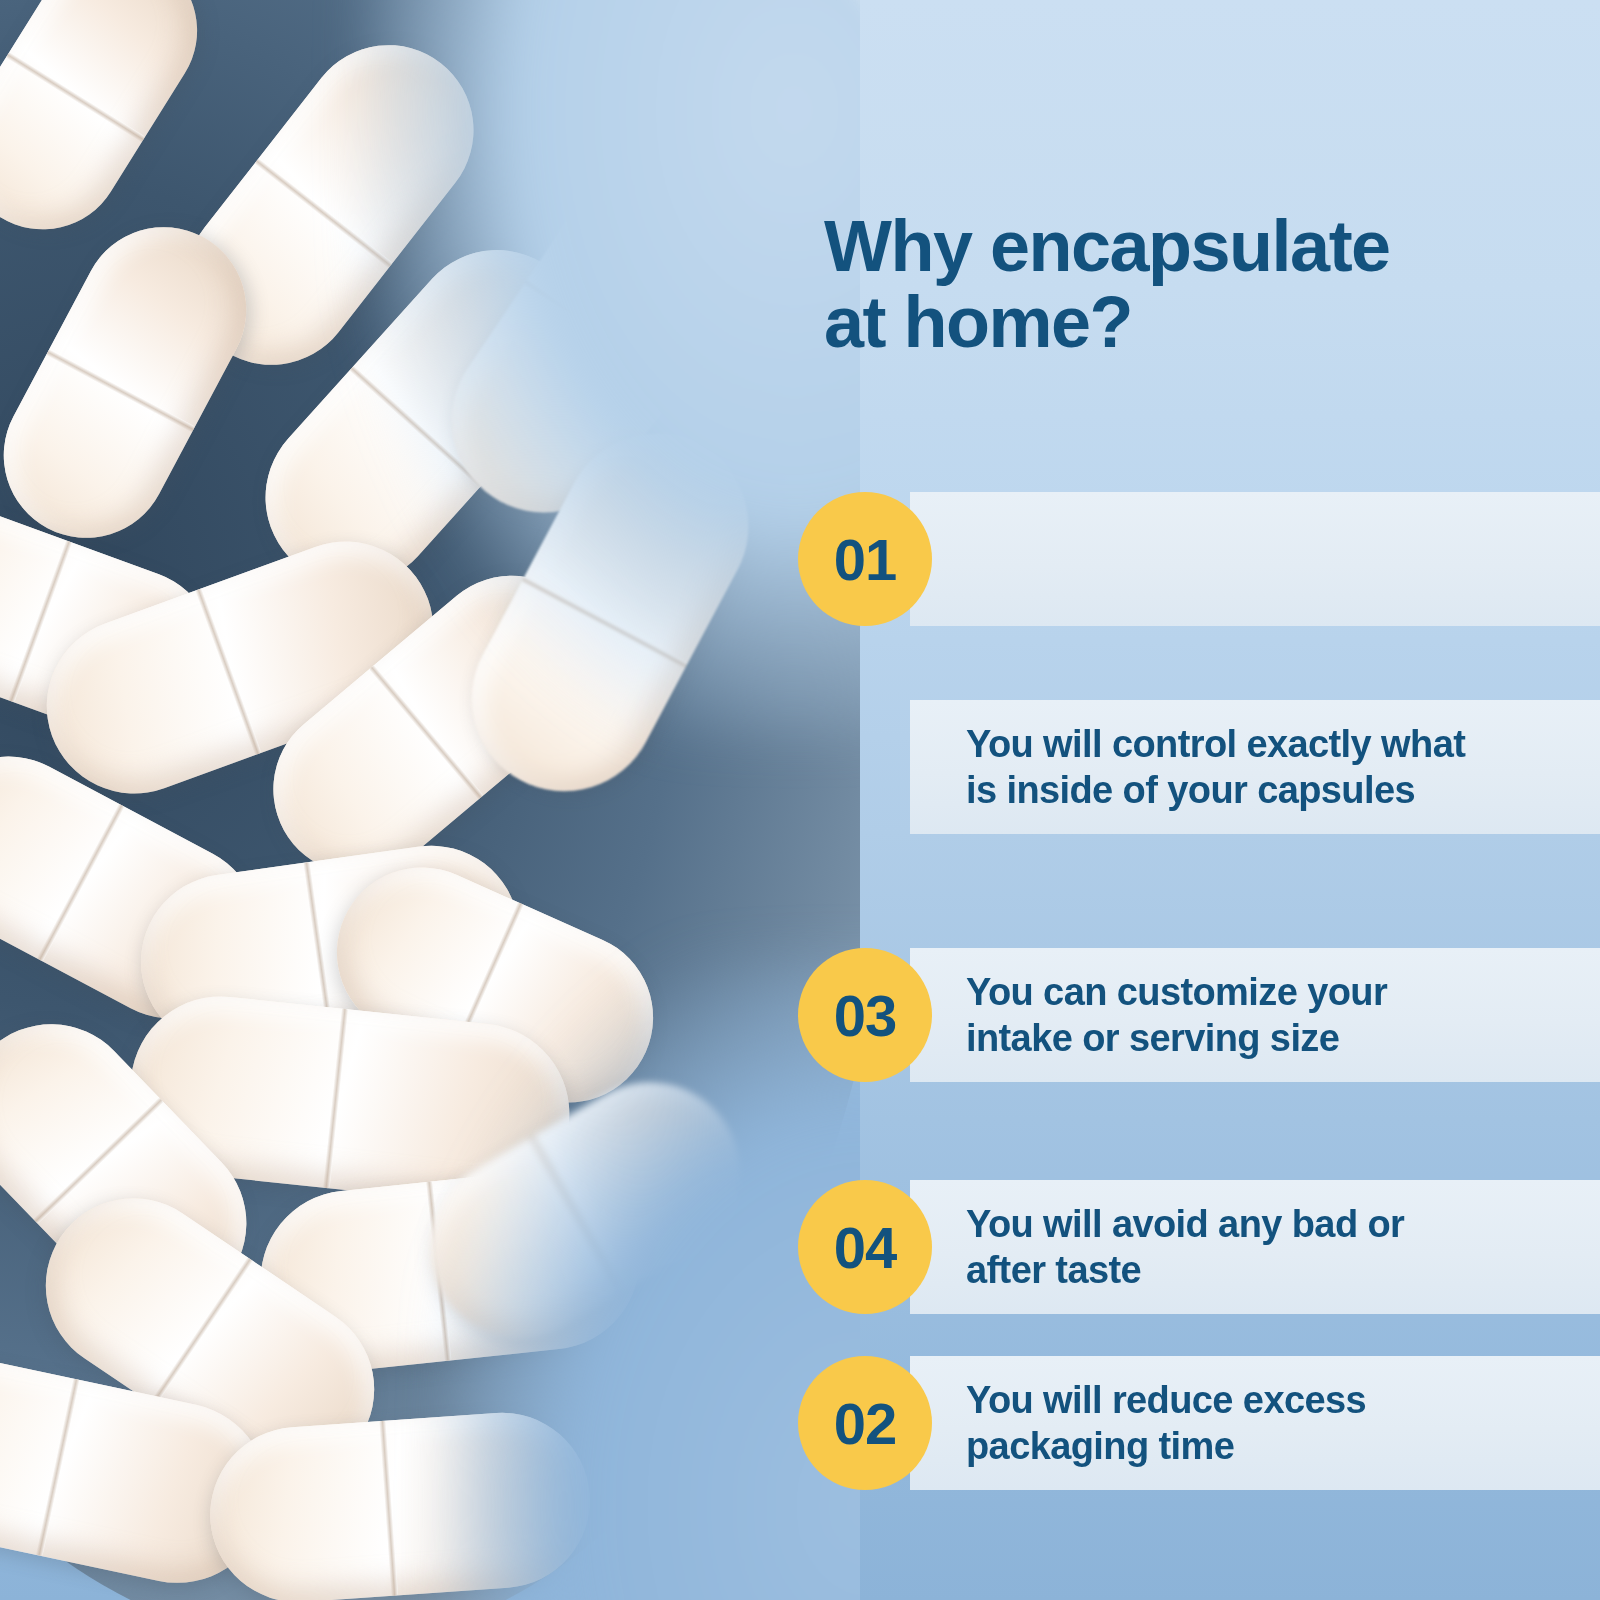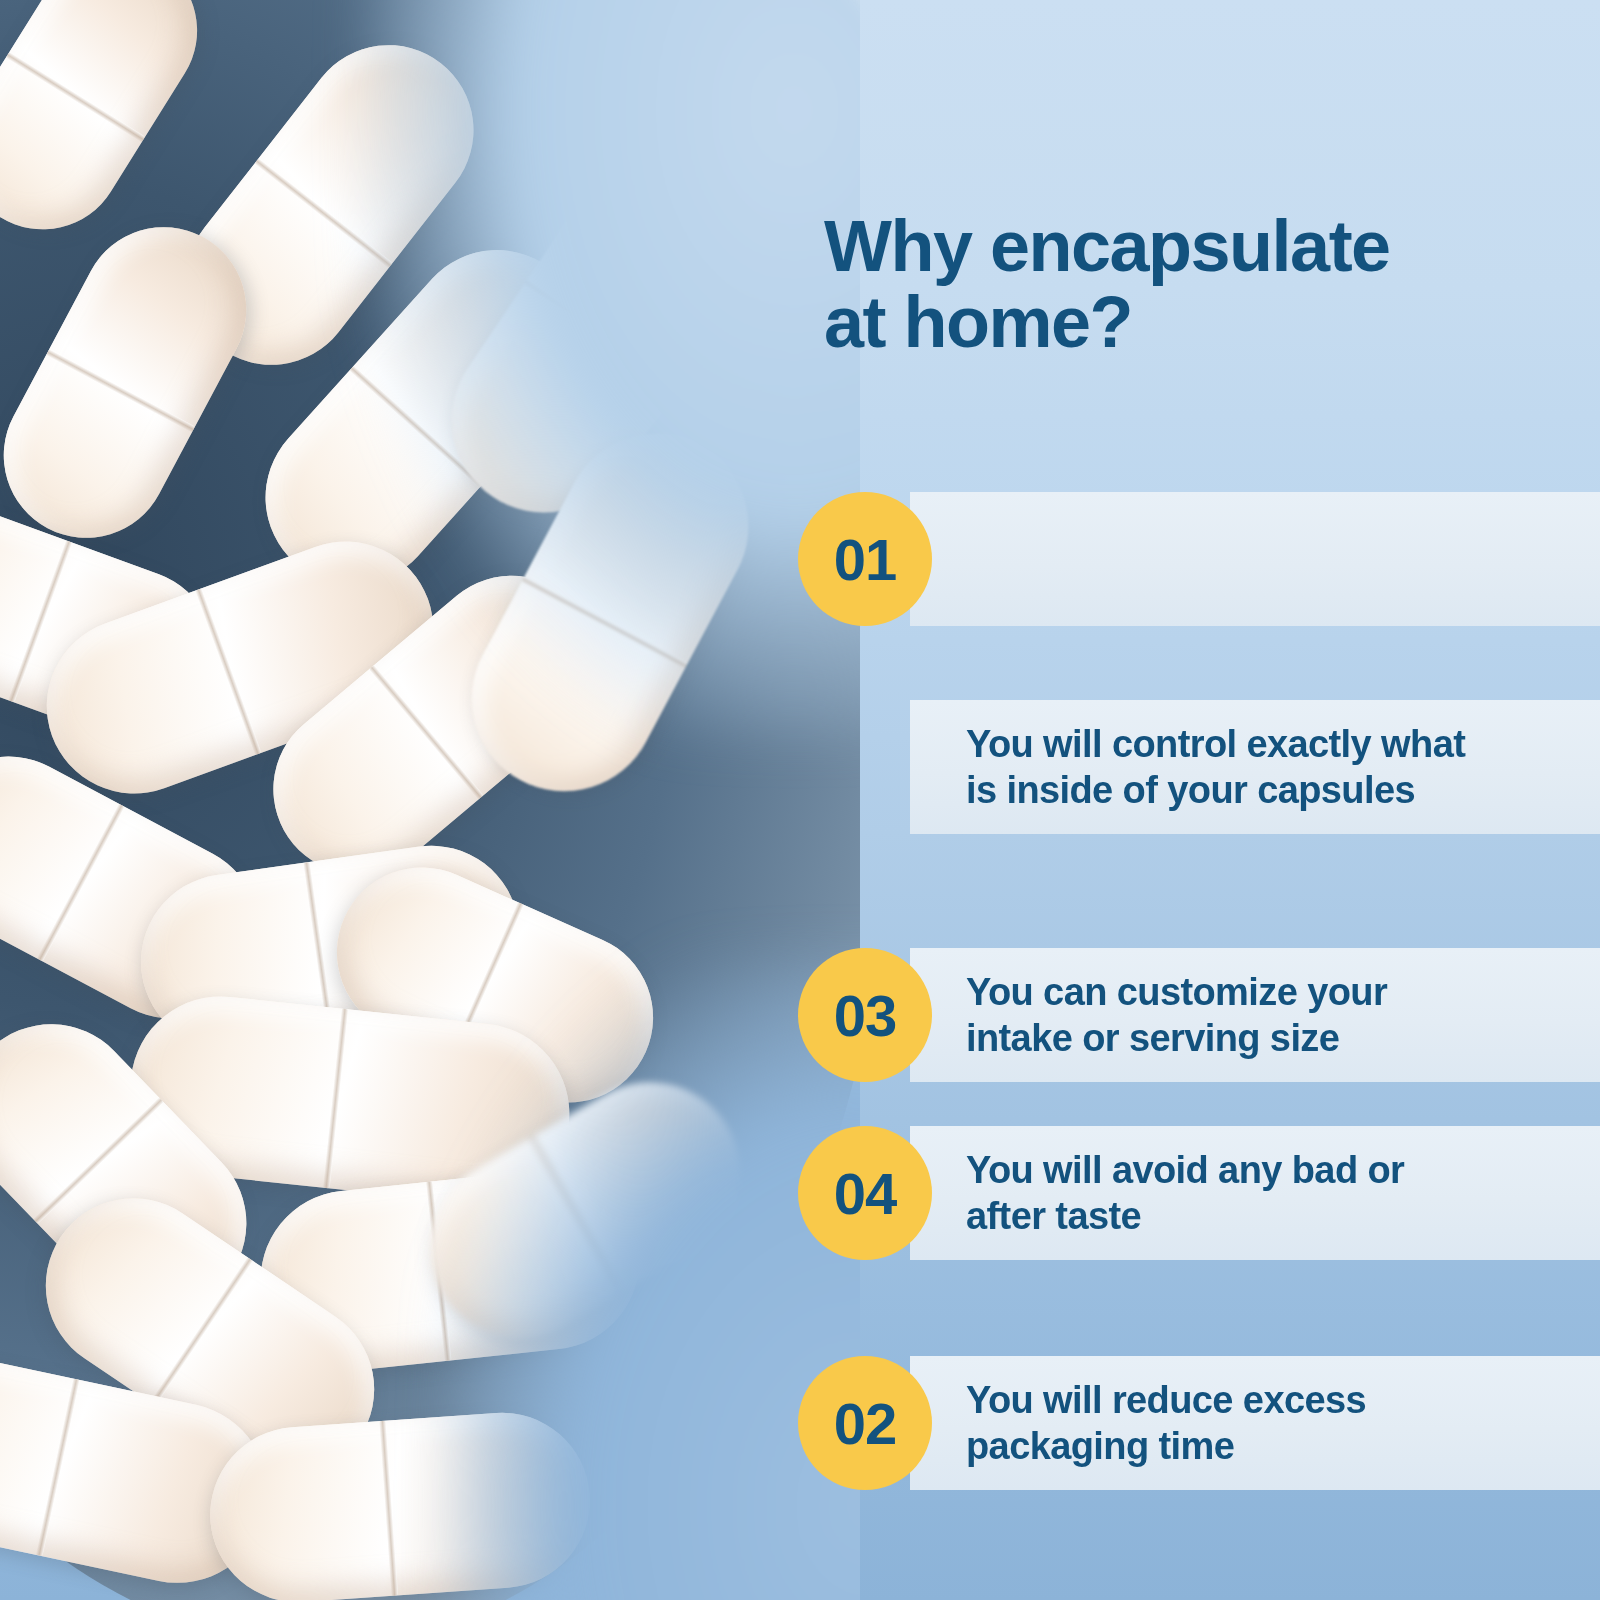--- a/index.html
+++ b/index.html
@@ -237,21 +237,21 @@
 
     <div class="row" style="top:948px;">
       <div class="band"></div>
       <div class="badge">03</div>
       <div class="row-text">
         <div>You can customize your</div>
         <div>intake or serving size</div>
       </div>
     </div>
 
-    <div class="row" style="top:1126px;">
+    <div class="row" style="top:1180px;">
       <div class="band"></div>
       <div class="badge">04</div>
       <div class="row-text">
         <div>You will avoid any bad or</div>
         <div>after taste</div>
       </div>
     </div>
 
     <div class="row" style="top:1356px;">
       <div class="band"></div>

